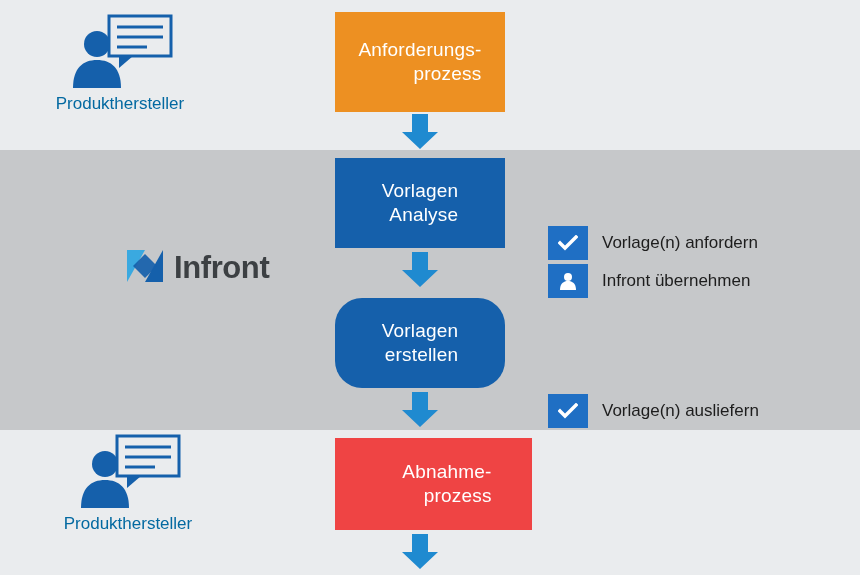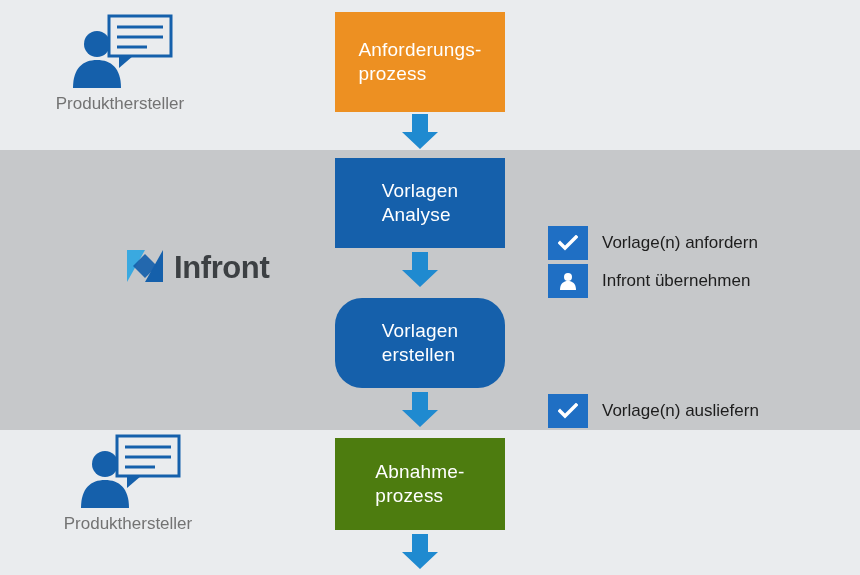--- a/index.html
+++ b/index.html
@@ -40,21 +40,21 @@
   }
 
   
   .node {
     position: absolute;
     left: 335px;
     width: 170px;
     display: flex;
     align-items: center;
     justify-content: center;
-    text-align: left;
+    text-align: right;
     color: #ffffff;
     font-size: 19px;
     line-height: 1.28;
     letter-spacing: .2px;
   }
   .node span { display: block; }
   #node-anforderung {
     top: 12px;
     height: 100px;
     background: #ed9022;
@@ -66,22 +66,23 @@
   }
   #node-vorlagen {
     top: 298px;
     height: 90px;
     background: #1560ab;
     border-radius: 27px;
   }
   #node-abnahme {
     top: 438px;
     height: 92px;
-    background: #4d7c0f;
+    background: #ef4444;
     color: #ffffff;
+    padding-left: 27px;
   }
 
   
   .arrow {
     position: absolute;
     left: 400px;
     width: 40px;
     height: 36px;
   }
   #arrow-1 { top: 114px; }
@@ -91,21 +92,21 @@
 
   
   .actor {
     position: absolute;
     width: 180px;
     text-align: center;
   }
   .actor .glyph { height: 78px; }
   .actor .caption {
     font-size: 17px;
-    color: #737373;
+    color: #0369a1;
     margin-top: 4px;
     white-space: nowrap;
   }
   #actor-top { left: 30px; top: 12px; }
   #actor-bottom { left: 38px; top: 432px; }
 
   
   #logo {
     position: absolute;
     left: 125px;

